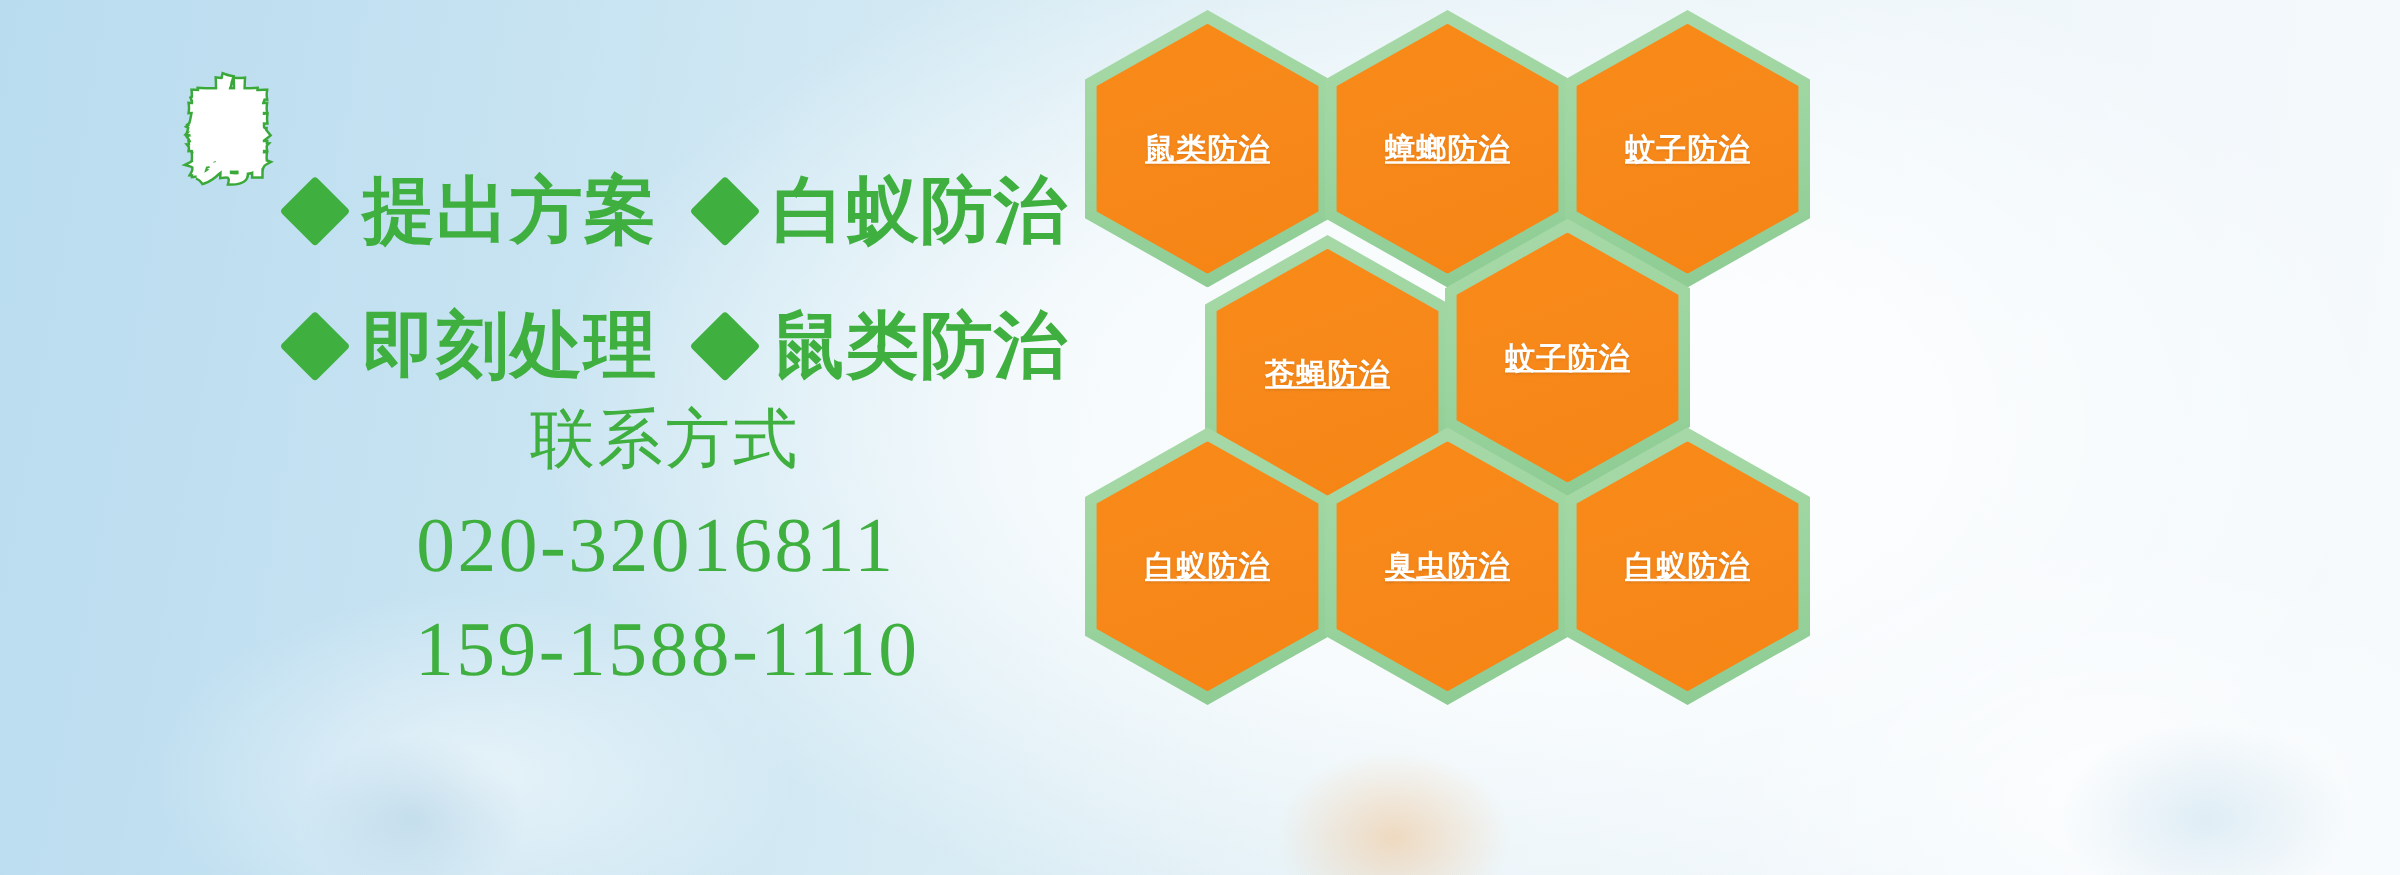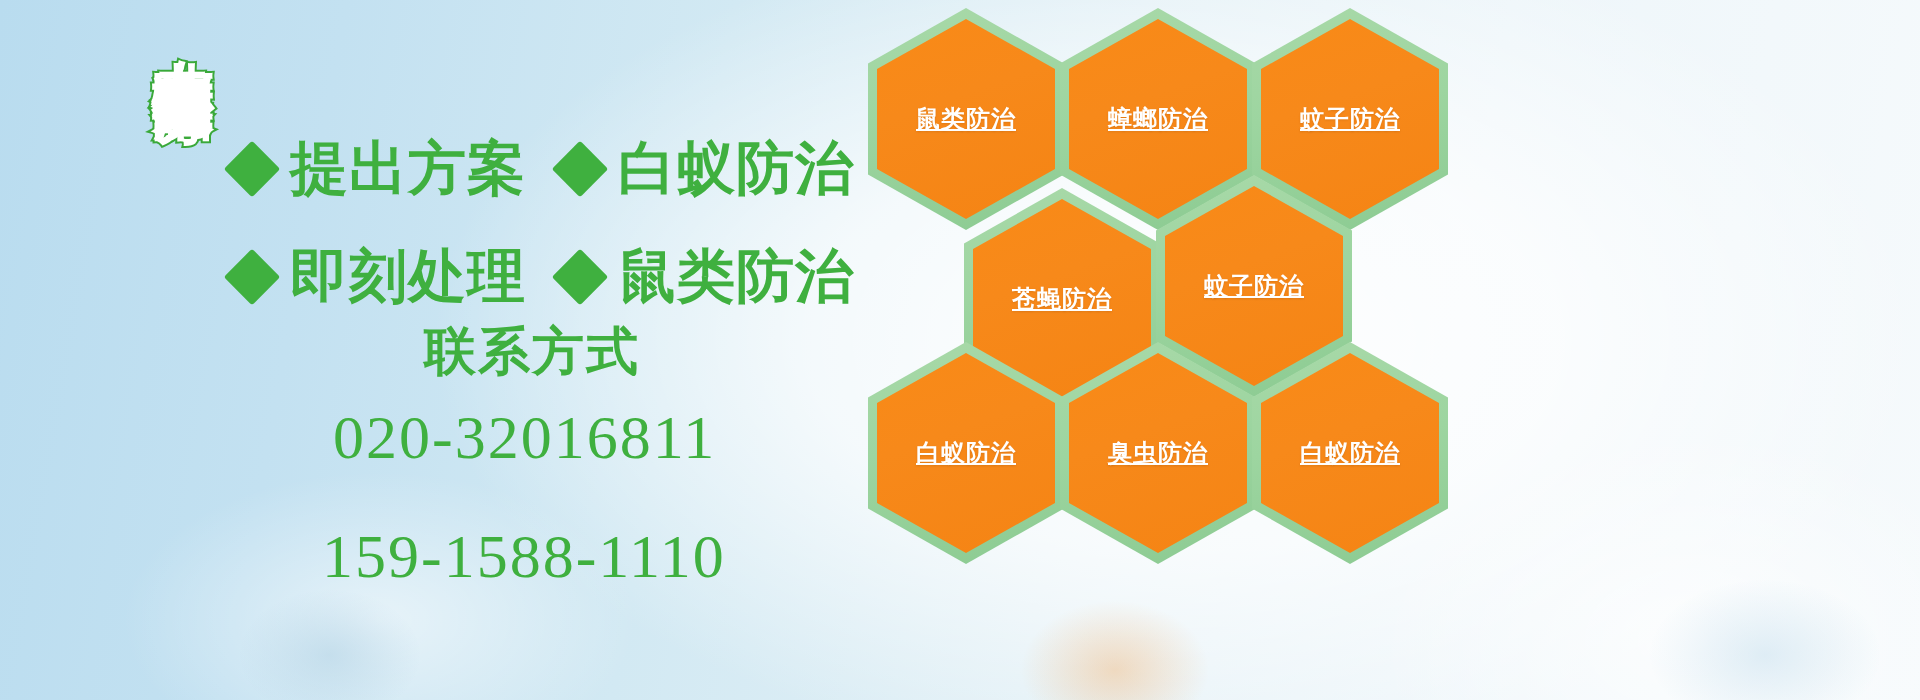--- a/index.html
+++ b/index.html
@@ -102,36 +102,36 @@
   }
   .bullet-gap { width: 34px; flex: 0 0 auto; }
 
   
   #contact-heading {
     position: absolute;
     left: 424px;
     top: 317px;
     font-family: "DejaVu Sans", "Liberation Sans", sans-serif;
     font-size: 52px;
-    font-weight: bold;
+    font-weight: normal;
     color: #3fb03f;
     letter-spacing: 2px;
     white-space: nowrap;
   }
   .phone-line {
     position: absolute;
     font-family: Liberation Serif, serif;
     font-size: 62px;
     font-weight: normal;
     color: #3fb03f;
     letter-spacing: 2px;
     white-space: nowrap;
   }
   #phone-line-1 { left: 333px; top: 402px; }
-  #phone-line-2 { left: 322px; top: 485px; margin-top: 36px; }
+  #phone-line-2 { left: 332px; top: 485px; }
 
   
   #hex-cluster {
     position: absolute;
     left: 862px;
     top: 0px;
     width: 620px;
     height: 700px;
   }
   .hex {

